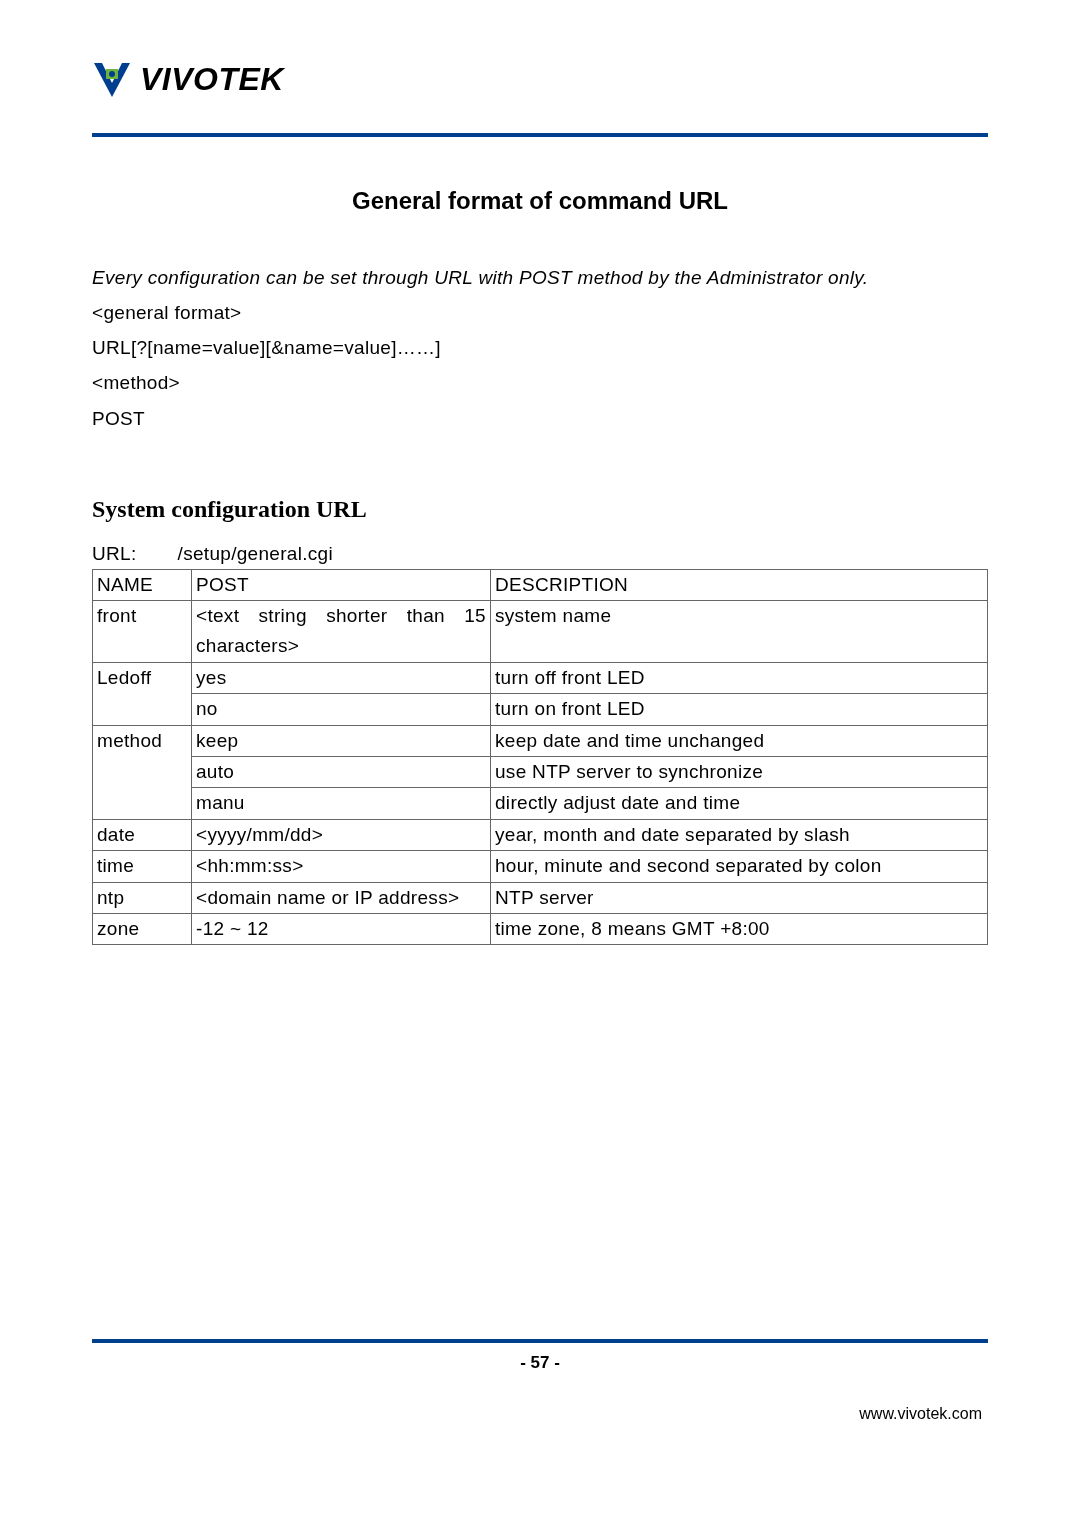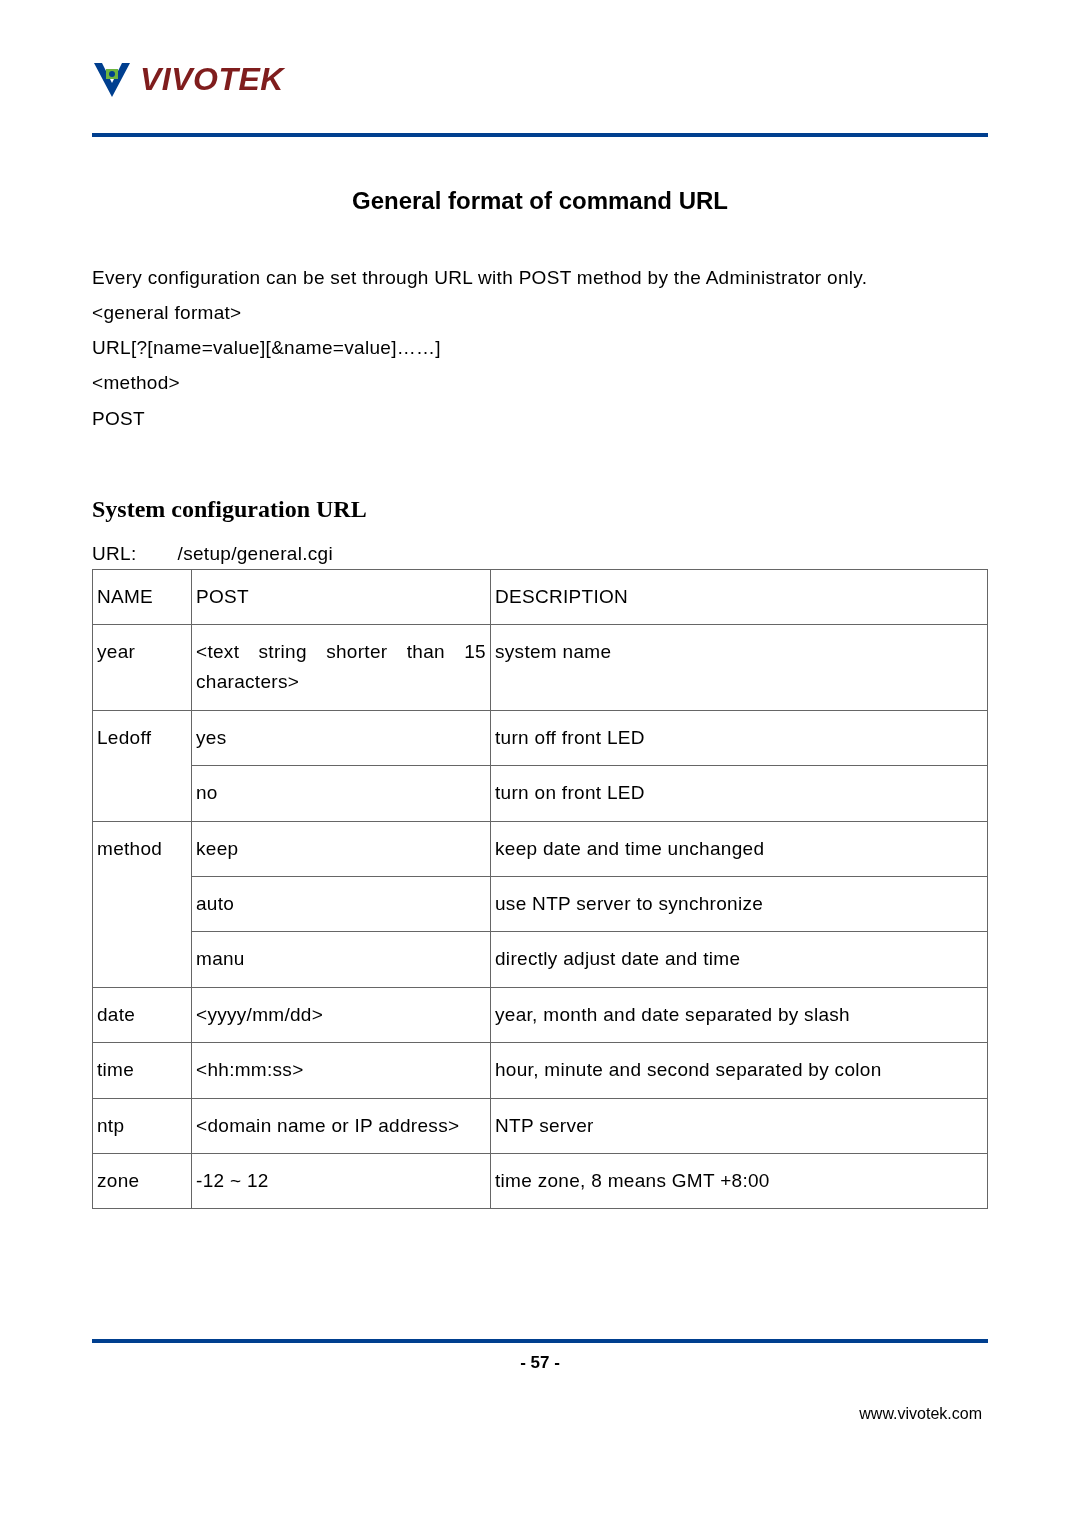--- a/index.html
+++ b/index.html
@@ -26,41 +26,42 @@
     .logo-mark {
       width: 40px;
       height: 48px;
       margin-right: 8px;
     }
     .logo-text {
       font-family: Arial, sans-serif;
       font-weight: 900;
       font-size: 32px;
       letter-spacing: 0.5px;
-      color: #7f1d1d;
+      color: #000000;
       font-style: italic;
     }
     .thick-divider {
       border-bottom: 4px solid #003f8f;
       margin-bottom: 50px;
     }
     .heading1 {
       font-family: Verdana, Arial, sans-serif;
       font-weight: bold;
       font-size: 24px;
       margin-bottom: 45px;
       text-align: center;
     }
     .body-text {
       font-family: Verdana, Arial, sans-serif;
       font-size: 19px;
       line-height: 1.85;
       margin-bottom: 0;
       text-align: justify;
       letter-spacing: 0.3px;
+      font-style: italic;
     }
     .format-block {
       font-family: Verdana, Arial, sans-serif;
       font-size: 19px;
       line-height: 1.85;
       letter-spacing: 0.3px;
     }
     .heading2 {
       font-family: Liberation Serif, serif;
       font-weight: bold;
@@ -80,21 +81,21 @@
     }
     table {
       border-collapse: collapse;
       width: 100%;
       font-family: Verdana, Arial, sans-serif;
       font-size: 19px;
       letter-spacing: 0.3px;
     }
     td {
       border: 1px solid #666;
-      padding: 12px 4px;
+      padding: 0 4px;
       vertical-align: top;
       line-height: 1.6;
     }
     .col-name { width: 90px; }
     .col-value { width: 290px; }
     .footer-divider {
       position: absolute;
       left: 92px;
       right: 92px;
       bottom: 185px;
@@ -158,21 +159,21 @@
 
   <table>
     <tbody>
         <tr>
       <td class="col-name">NAME</td>
       <td class="col-value">POST</td>
       <td>DESCRIPTION</td>
     </tr>
 
     <tr>
-      <td>year</td>
+      <td>front</td>
       <td class="just">&lt;text string shorter than 15 characters&gt;</td>
       <td>system name</td>
     </tr>
 
     <tr>
       <td rowspan="2">Ledoff</td>
       <td>yes</td>
       <td>turn off front LED</td>
     </tr>
     <tr>

